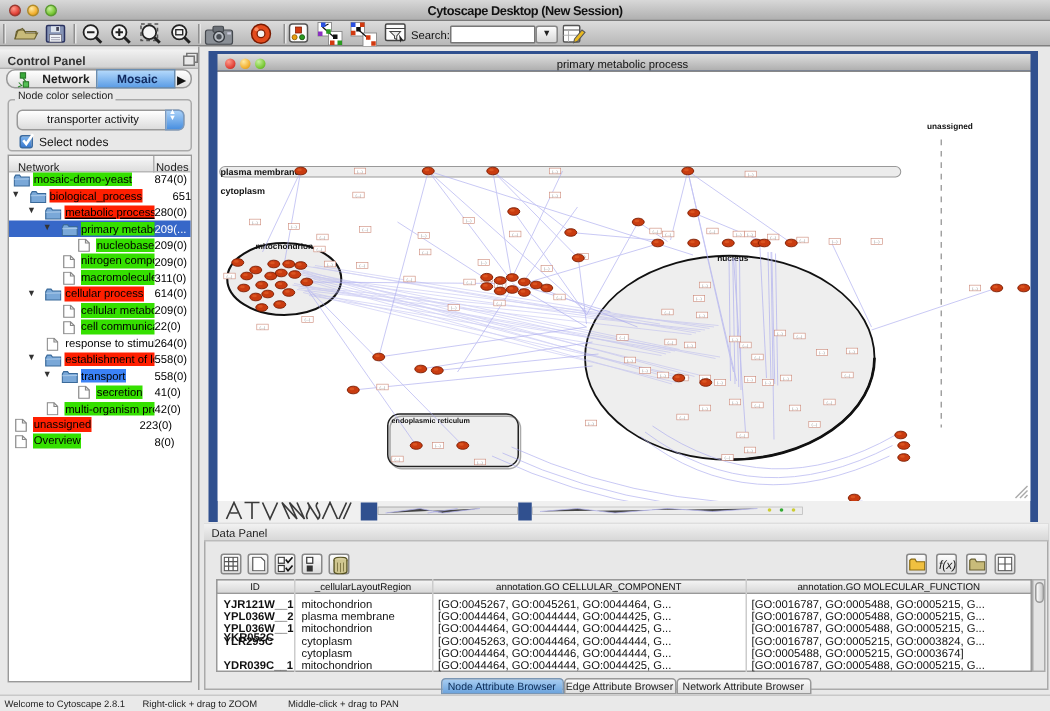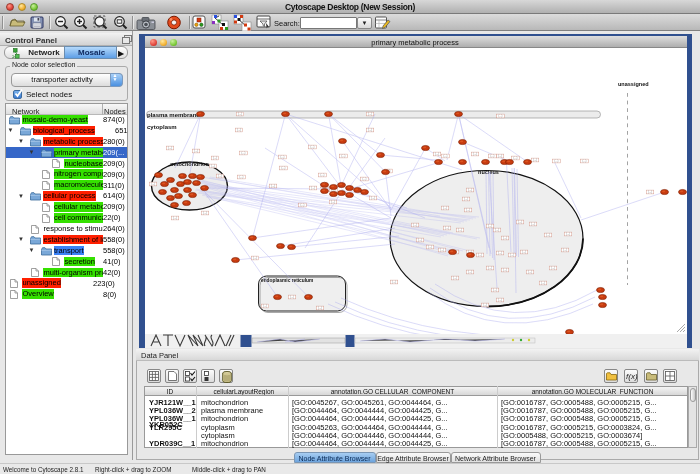--- a/index.html
+++ b/index.html
@@ -172,21 +172,21 @@
       <path d="M0.5 2.5 L0.5 8 L10.5 8 L10.5 2 L5 2 L4 0.7 L1.5 0.7 Z" fill="#7aa8d8" stroke="#3a6a9a" stroke-width="0.8"></path>
       <path d="M0.5 3.5 L10.5 3.2" stroke="#a8c8e8" stroke-width="0.8" fill="none"></path>
     </svg>
 <div class="abs" style="left:32.5px;top:125.8px;max-width:70.0px;overflow:hidden;white-space:nowrap;background:#ff1f00;font-size:7.5px;color:#000;padding:0 0.5px;height:9.5px;line-height:9.5px;">biological_process</div>
 <div class="abs" style="left:103px;top:126.0px;font-size:7.5px;color:#000;white-space:nowrap;overflow:hidden;max-width:24.5px;padding-left:12px;">651(0)</div>
 <div class="abs" style="left:18.0px;top:138.1px;font-size:6px;color:#333;">▼</div>
 <svg class="abs" style="left:30.0px;top:137.8px;" width="11" height="9" viewBox="0 0 11 9">
       <path d="M0.5 2.5 L0.5 8 L10.5 8 L10.5 2 L5 2 L4 0.7 L1.5 0.7 Z" fill="#7aa8d8" stroke="#3a6a9a" stroke-width="0.8"></path>
       <path d="M0.5 3.5 L10.5 3.2" stroke="#a8c8e8" stroke-width="0.8" fill="none"></path>
     </svg>
-<div class="abs" style="left:43.0px;top:136.7px;max-width:59.5px;overflow:hidden;white-space:nowrap;background:#ff1f00;font-size:7.5px;color:#000;padding:0 0.5px;height:9.5px;line-height:9.5px;">metabolic process</div>
+<div class="abs" style="left:43.0px;top:136.7px;max-width:59.5px;overflow:hidden;white-space:nowrap;background:#ff1f00;font-size:7.5px;color:#000;padding:0 0.5px;height:9.5px;line-height:9.5px;text-decoration:underline;">metabolic process</div>
 <div class="abs" style="left:103px;top:136.9px;font-size:7.5px;color:#000;white-space:nowrap;overflow:hidden;max-width:24.5px;">280(0)</div>
 <div class="abs" style="left:6px;top:147.2px;width:121px;height:10.9px;background:#3667c8;"></div>
 <div class="abs" style="left:28.5px;top:149.0px;font-size:6px;color:#333;">▼</div>
 <svg class="abs" style="left:40.5px;top:148.7px;" width="11" height="9" viewBox="0 0 11 9">
       <path d="M0.5 2.5 L0.5 8 L10.5 8 L10.5 2 L5 2 L4 0.7 L1.5 0.7 Z" fill="#7aa8d8" stroke="#3a6a9a" stroke-width="0.8"></path>
       <path d="M0.5 3.5 L10.5 3.2" stroke="#a8c8e8" stroke-width="0.8" fill="none"></path>
     </svg>
 <div class="abs" style="left:53.5px;top:147.6px;max-width:49.0px;overflow:hidden;white-space:nowrap;background:#35e000;font-size:7.5px;color:#000;padding:0 0.5px;height:9.5px;line-height:9.5px;">primary metabo</div>
 <div class="abs" style="left:103px;top:147.8px;font-size:7.5px;color:#fff;white-space:nowrap;overflow:hidden;max-width:24.5px;">209(...</div>
 <svg class="abs" style="left:52.0px;top:159.1px;" width="8" height="9" viewBox="0 0 8 9">

